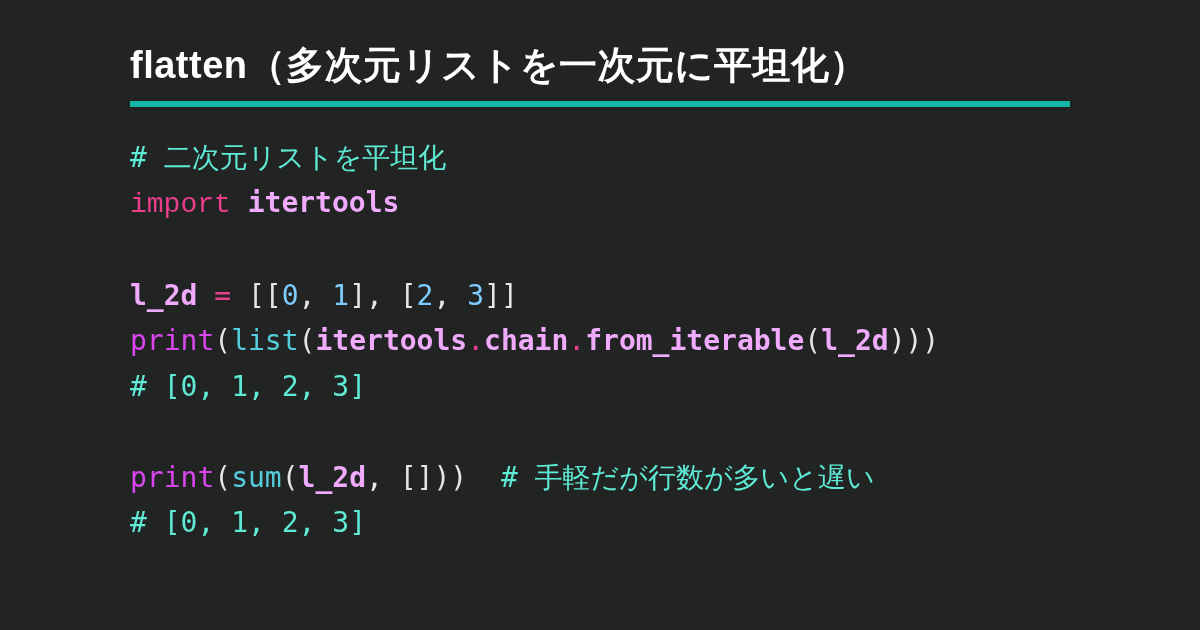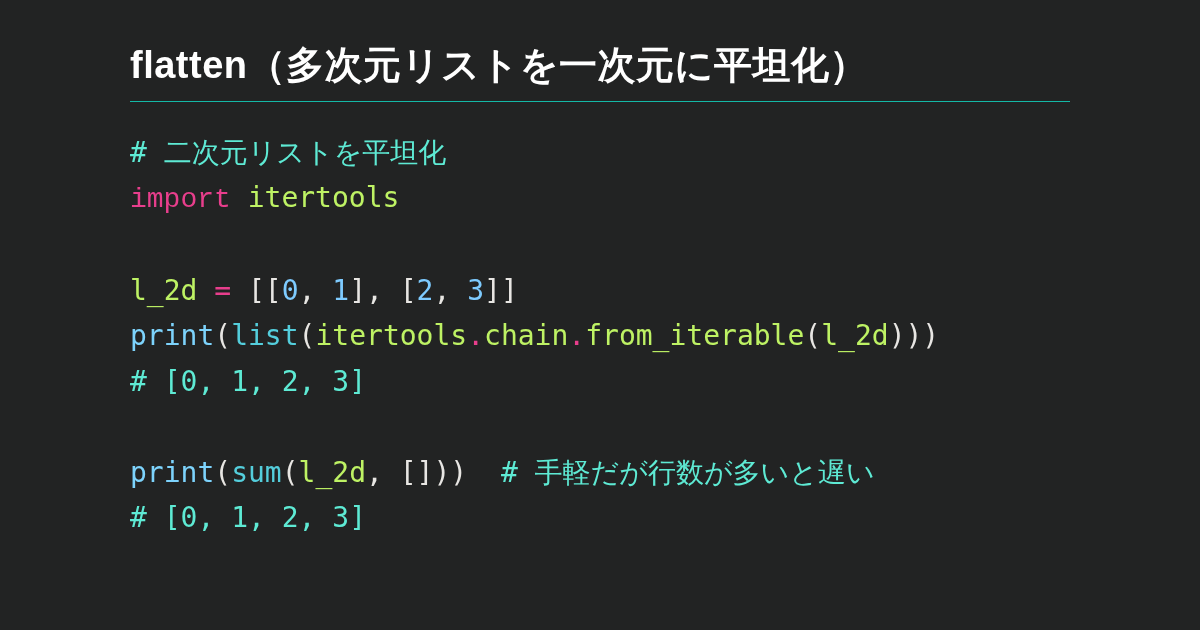--- a/index.html
+++ b/index.html
@@ -12,38 +12,38 @@
   }
   .page {
     padding: 40px 130px 0 130px;
   }
   h1.title {
     color: #ffffff;
     font-size: 38px;
     font-weight: 700;
     letter-spacing: 0.5px;
     padding-bottom: 10px;
-    border-bottom: 1px solid #14b8a6;
+    border-bottom: 6px solid #14b8a6;
     margin-bottom: 28px;
   }
   pre.code {
     font-family: ui-monospace, SFMono-Regular, Menlo, Consolas, "DejaVu Sans Mono", monospace;
     font-size: 28px;
     line-height: 1.62;
     font-weight: 500;
     white-space: pre;
     color: #e8e6e3;
   }
   .tok-comment { color: #5eead4; }
   .tok-keyword { color: #e83e8c; font-family: Liberation Mono, monospace; }  
-  .tok-plain   { color: #bef264; }
+  .tok-plain   { color: #f0abfc; font-weight: bold; }
   .tok-op      { color: #e83e8c; }  
   .tok-punct   { color: #e8e6e3; }
   .tok-num     { color: #7ecbff; }  
-  .tok-func    { color: #7dd3fc; }  
+  .tok-func    { color: #d946ef; }  
   .tok-builtin { color: #54cedc; text-align: center; }  
   .tok-dot     { color: #e83e8c; }  
 </style>
 </head>
 <body>
 
 <div class="page">
   <h1 class="title">flatten（多次元リストを一次元に平坦化）</h1>
 
   <pre class="code"><span class="tok-comment"># 二次元リストを平坦化</span>

